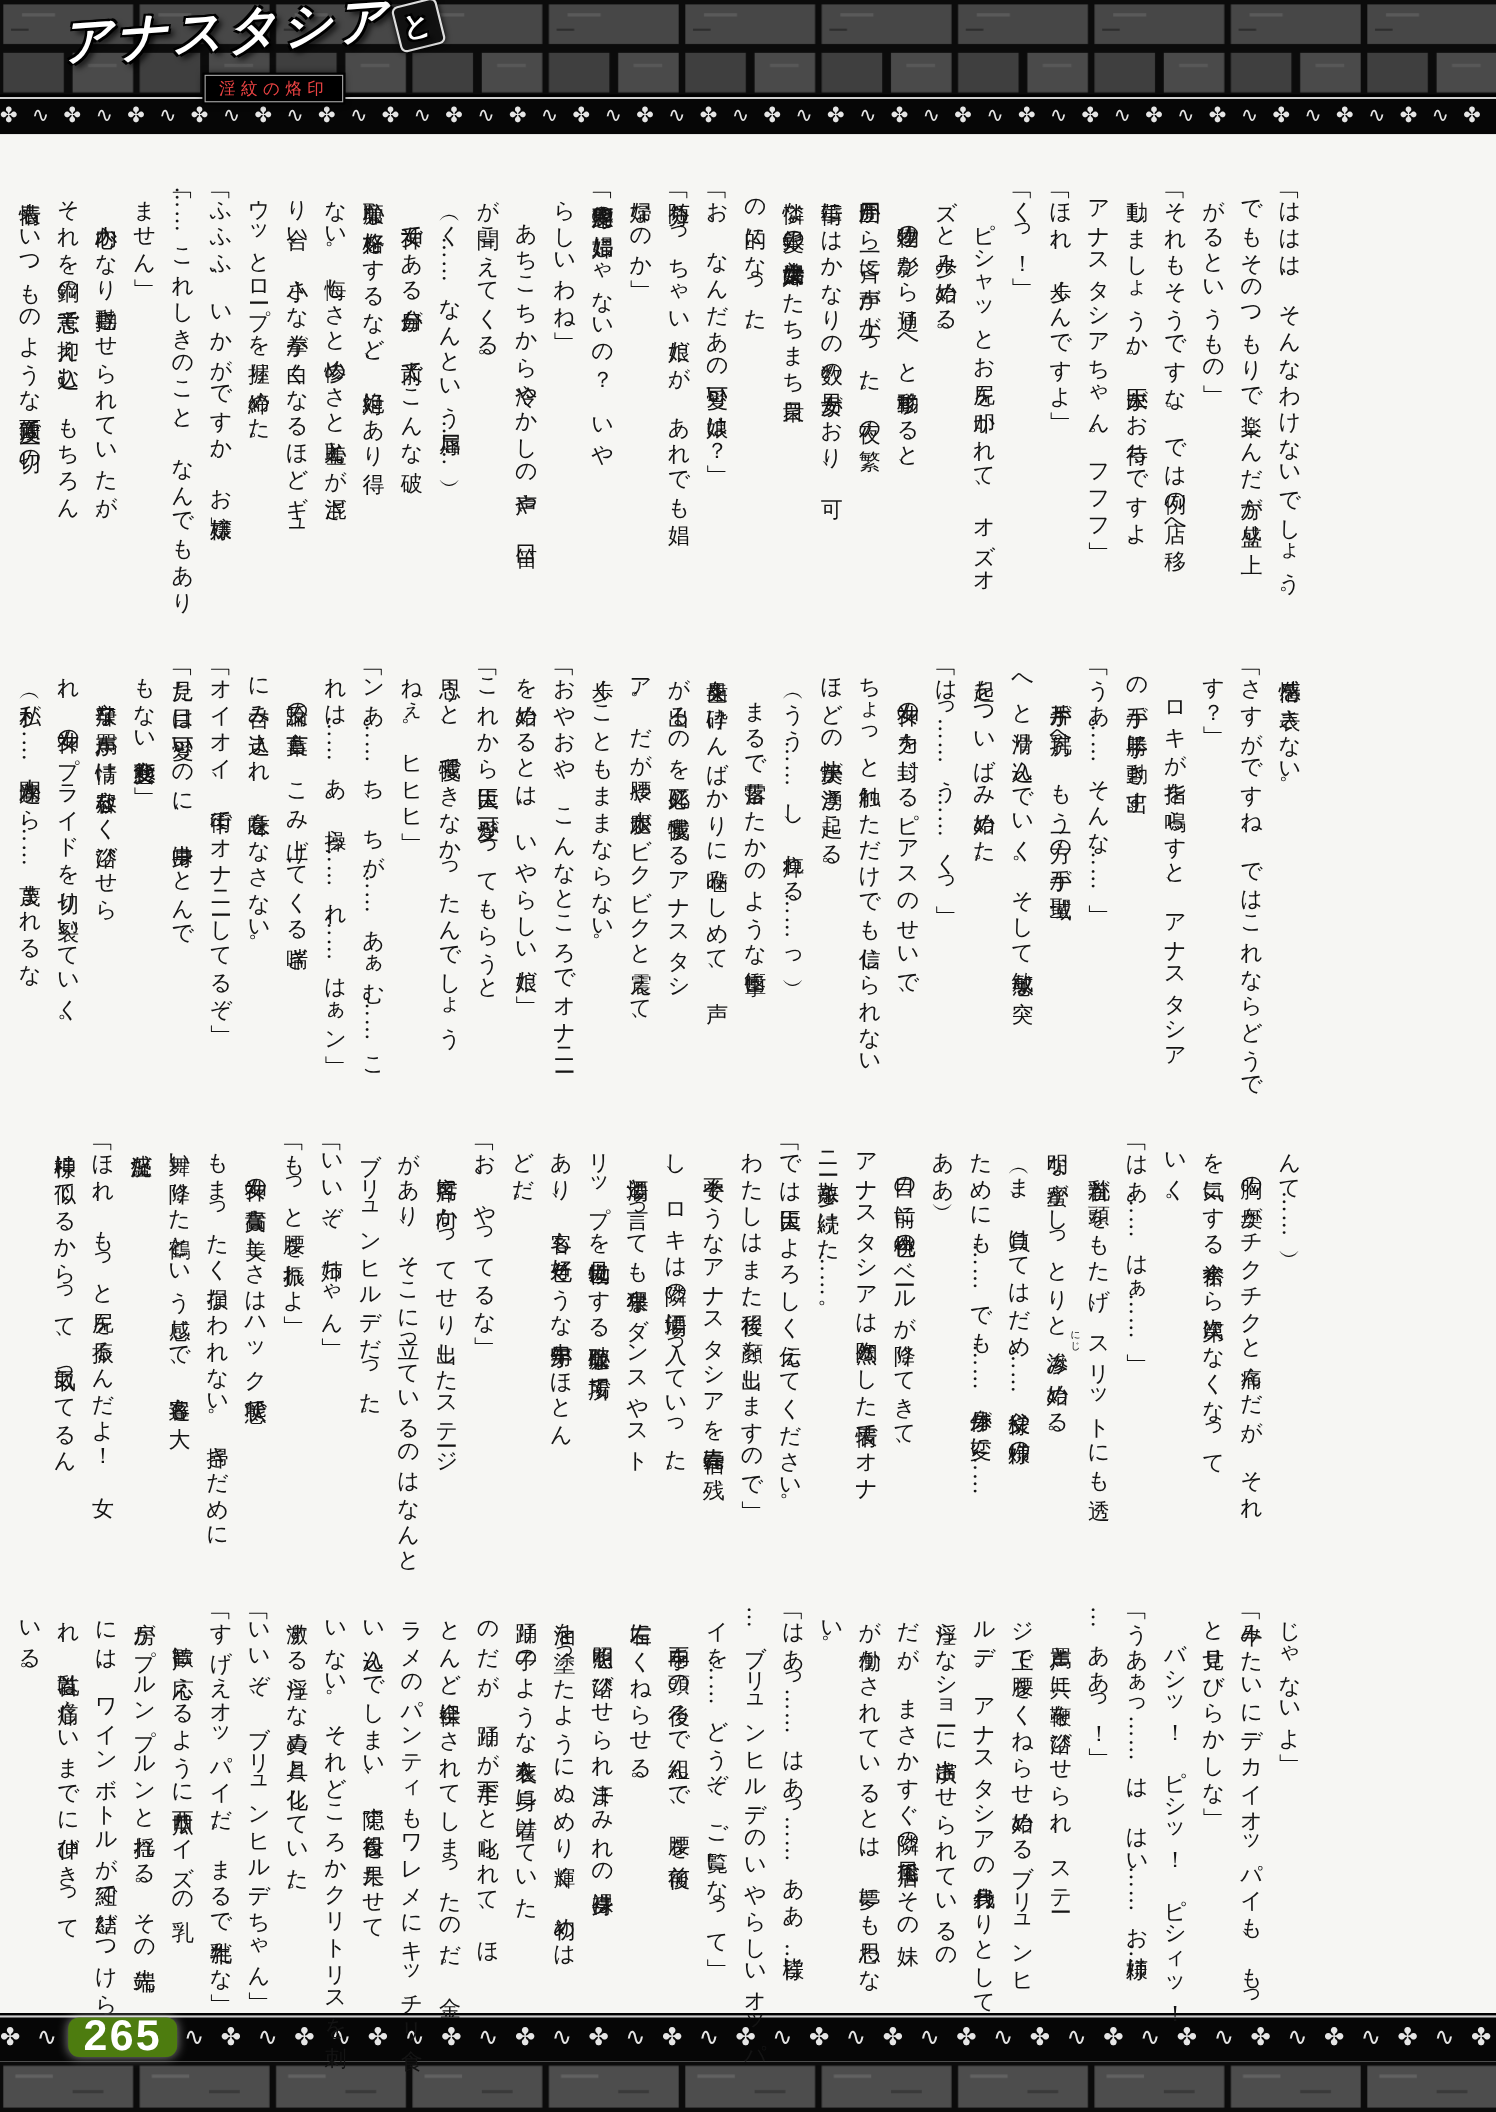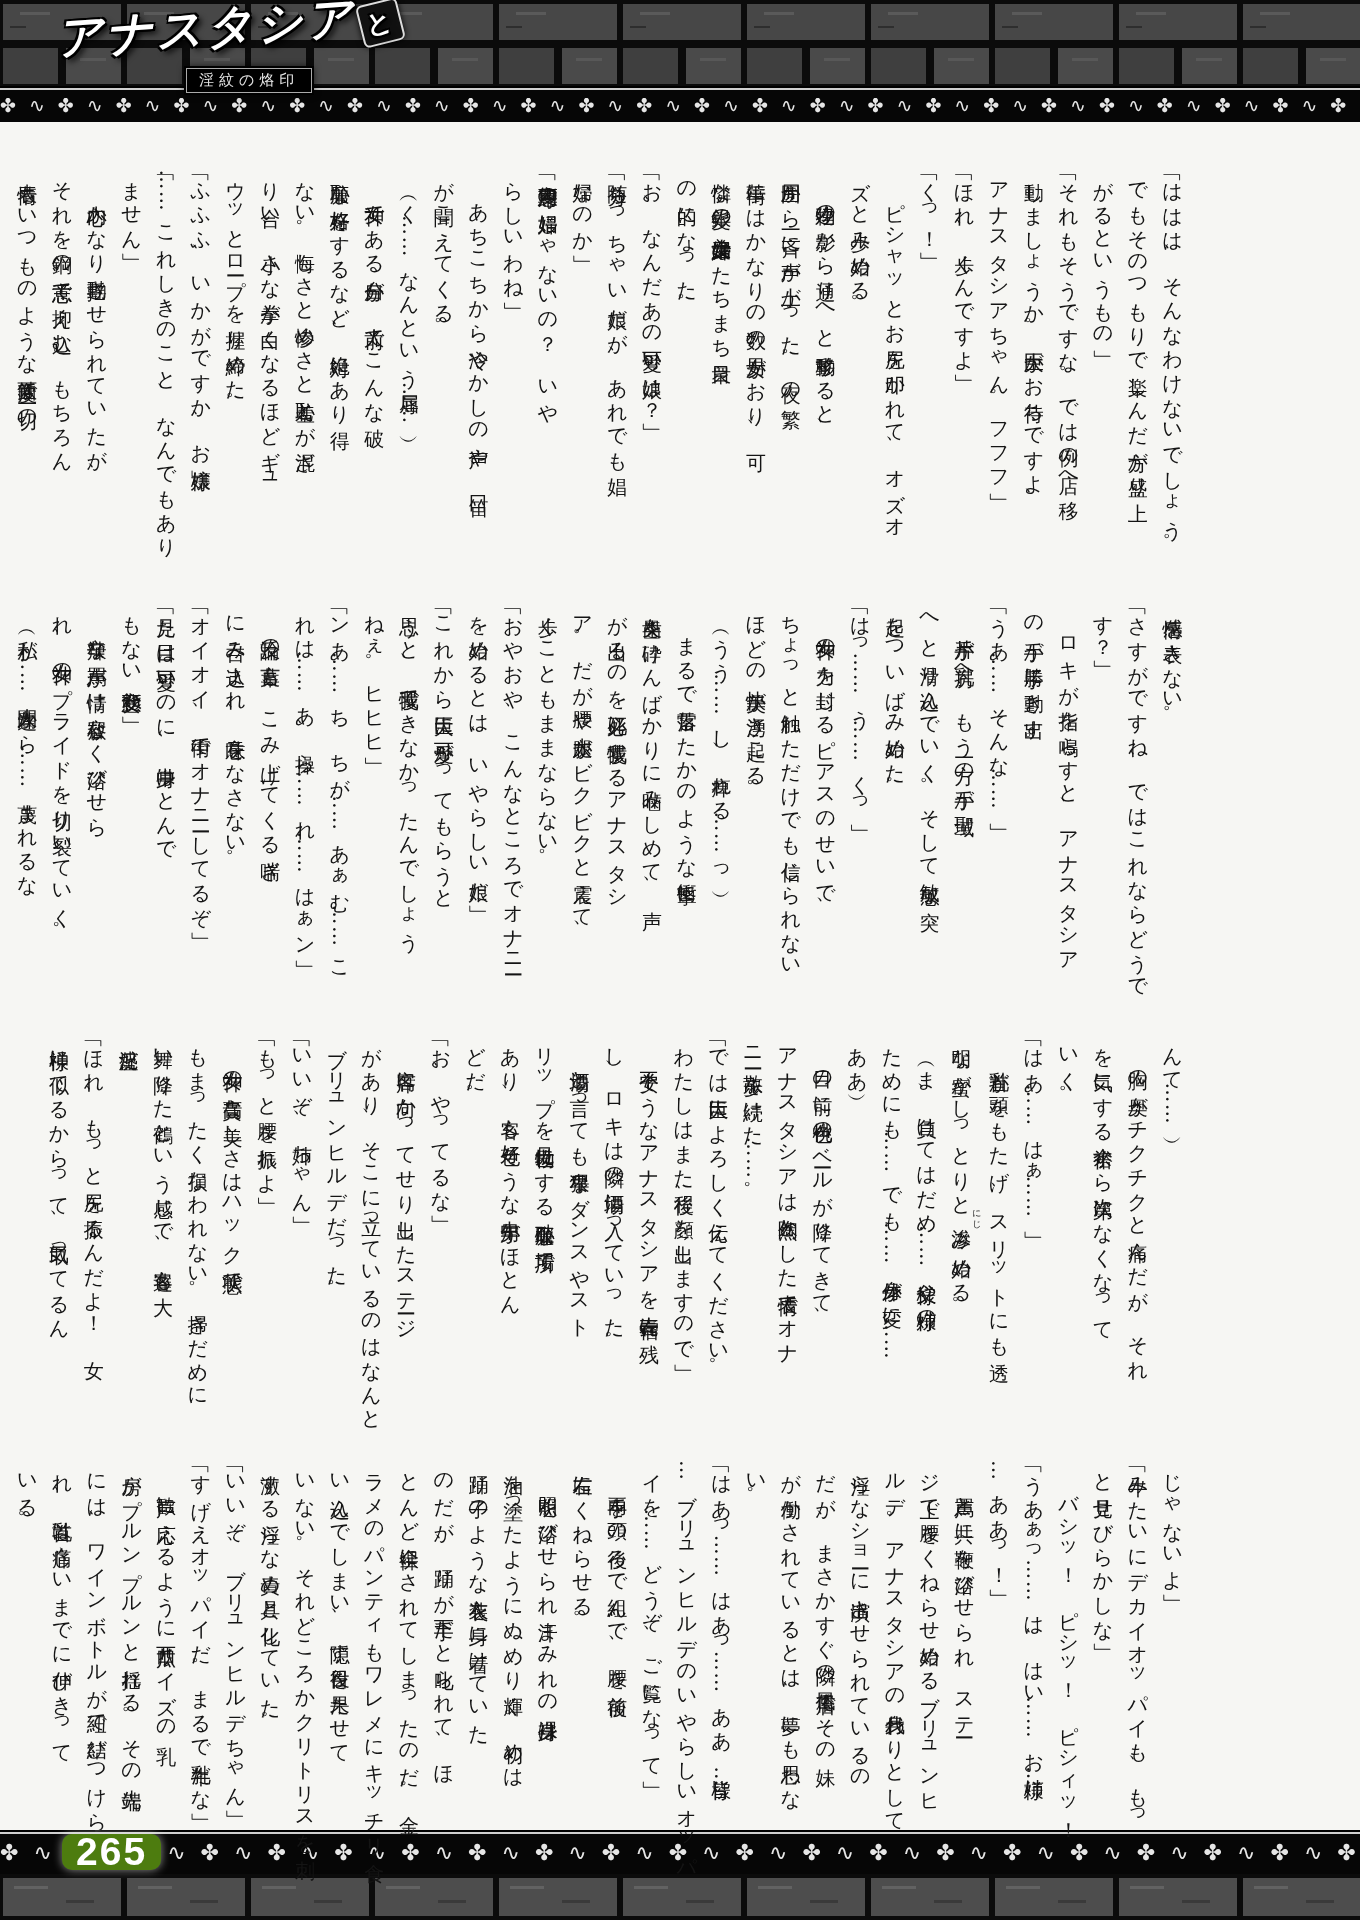--- a/index.html
+++ b/index.html
@@ -32,21 +32,21 @@
               transform:rotate(-4deg);transform-origin:left bottom;
               text-shadow:2px 2px 0 #000,-2px -2px 0 #000,2px -2px 0 #000,-2px 2px 0 #000,4px 4px 6px #000;}
   .logo-to{display:inline-block;font-size:26px;font-style:normal;background:#111;color:#fff;
            border:2px solid #ddd;border-radius:6px;padding:2px 4px;margin-left:4px;
            transform:rotate(-10deg);box-shadow:0 0 6px #000;}
   .logo-line2{display:flex;align-items:flex-end;margin-top:-10px;
               text-shadow:2px 2px 0 #000,-2px -2px 0 #000,2px -2px 0 #000,-2px 2px 0 #000,0 0 10px #000;}
   .logo-seven{font-size:36px;font-style:italic;font-weight:bold;margin-right:2px;}
   .logo-main{font-size:58px;font-weight:bold;letter-spacing:2px;}
   .logo-main rt{font-size:13px;font-weight:normal;letter-spacing:6px;}
-  .logo-sub{display:inline-block;margin:-6px 0 0 128px;background:#000;color:#e5e5e5;
+  .logo-sub{display:inline-block;margin:-6px 0 0 128px;background:#000;color:#ef4444;
             font-size:15px;letter-spacing:5px;padding:2px 12px;
             border:1px solid #aaa;box-shadow:0 0 0 2px #000,0 0 8px #000;}
   
   .page-num{position:absolute;top:1834px;left:62px;z-index:7;color:#fff;
             font-family:"Liberation Sans","DejaVu Sans",sans-serif;
             font-size:39px;font-weight:bold;letter-spacing:2px;line-height:36px;
             background:#4d7c0f;border-radius:10px;padding:0 14px;
             box-shadow:0 0 10px rgba(255,255,255,.55);}
 </style>
 </head>

